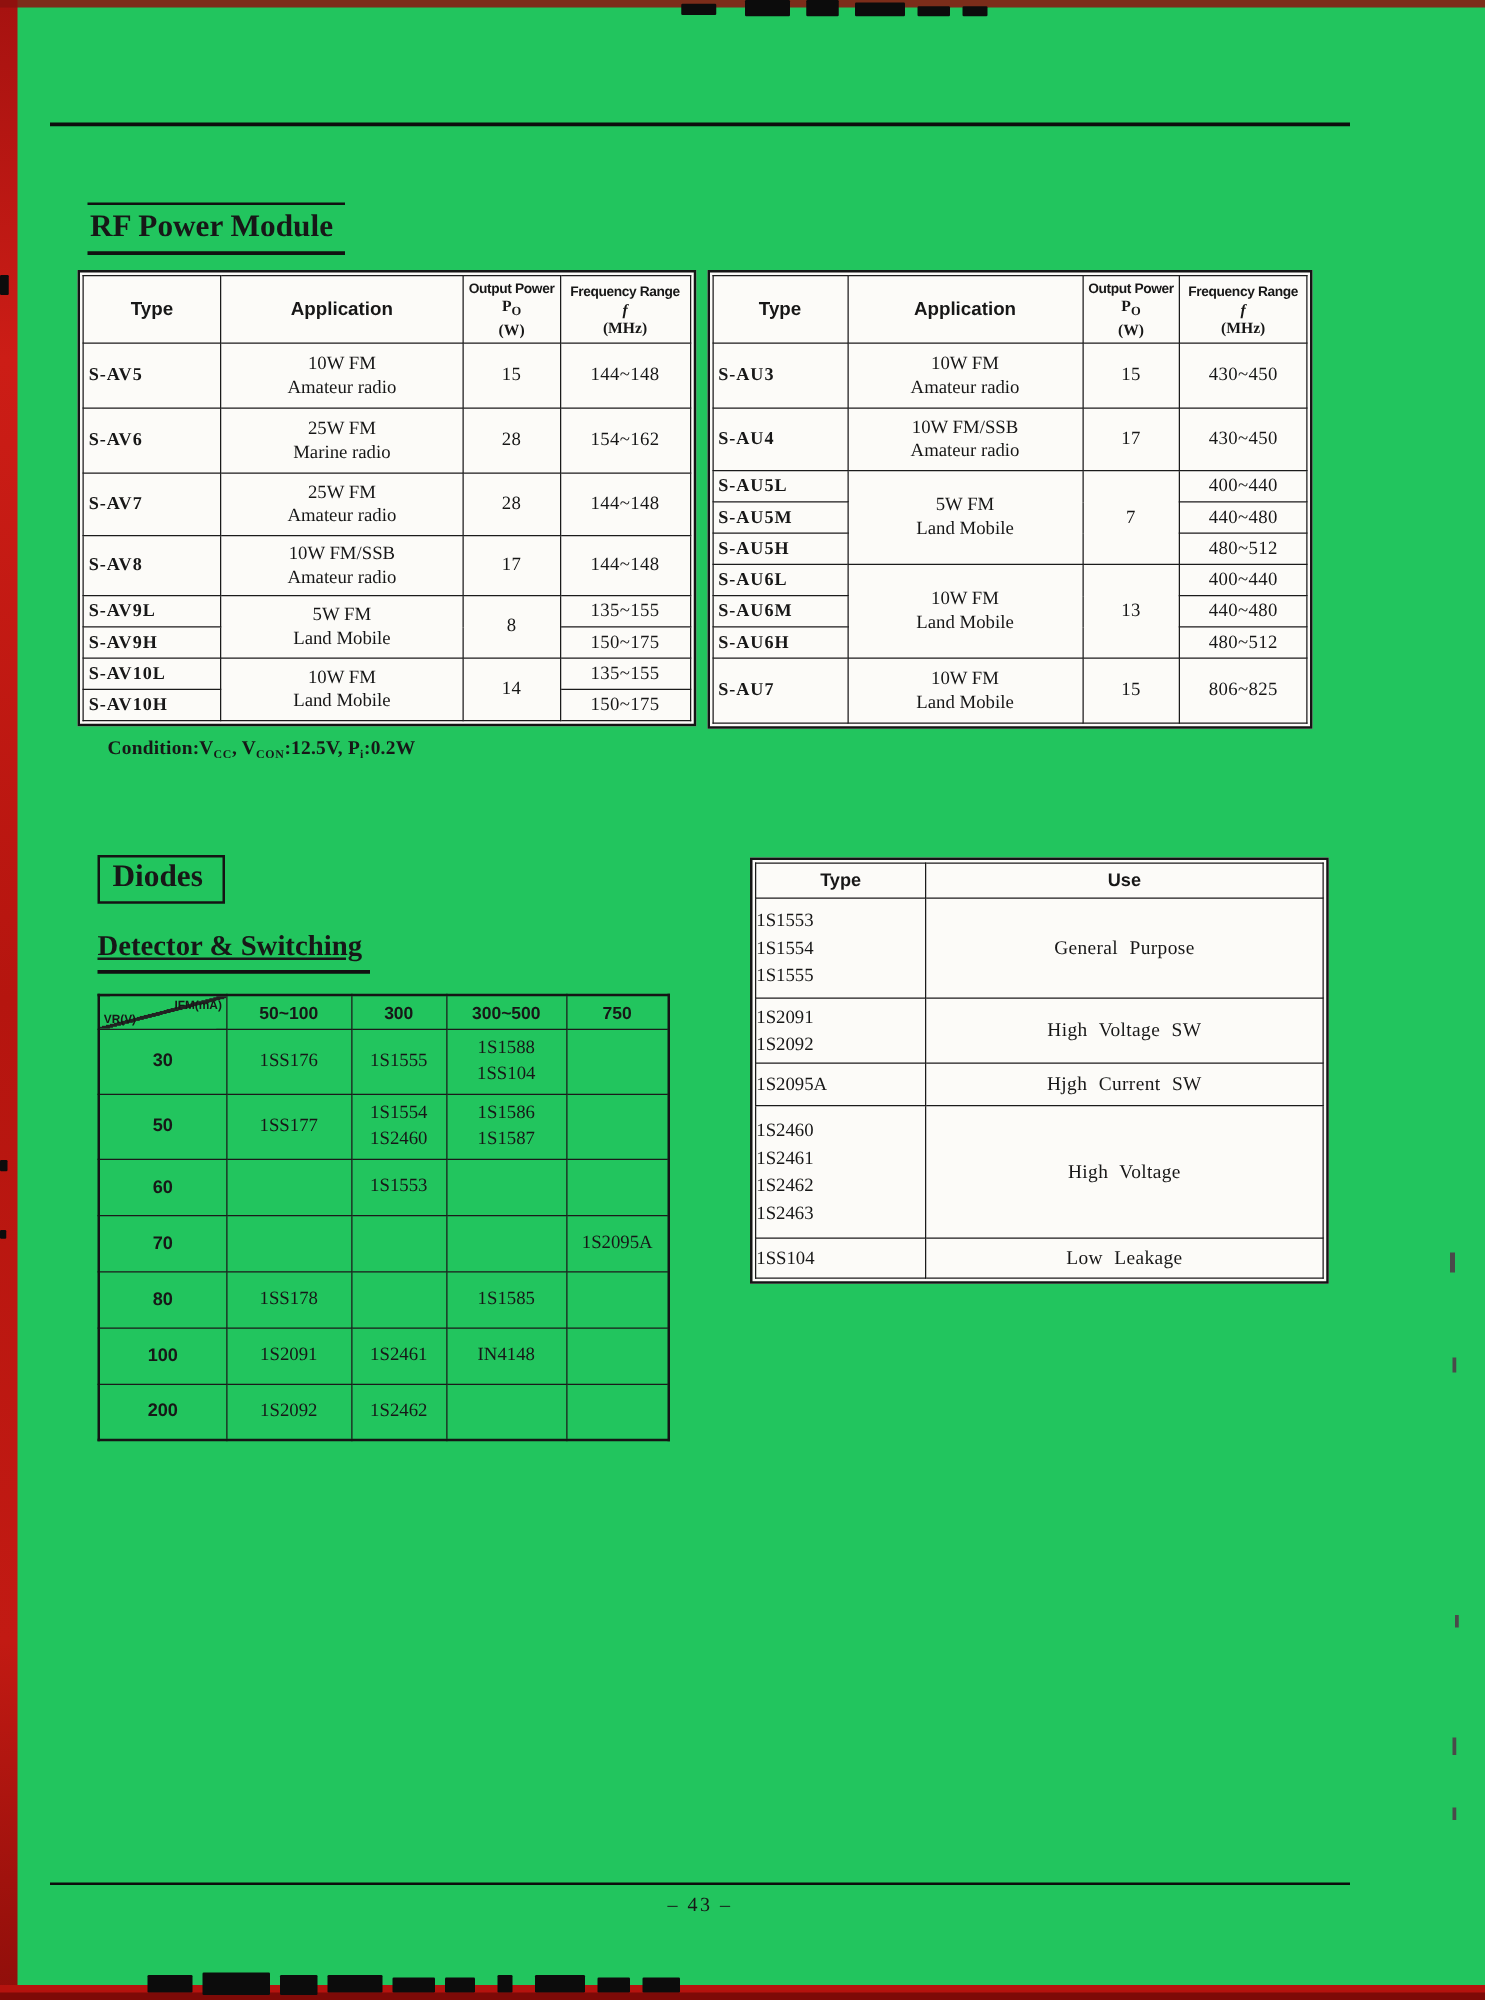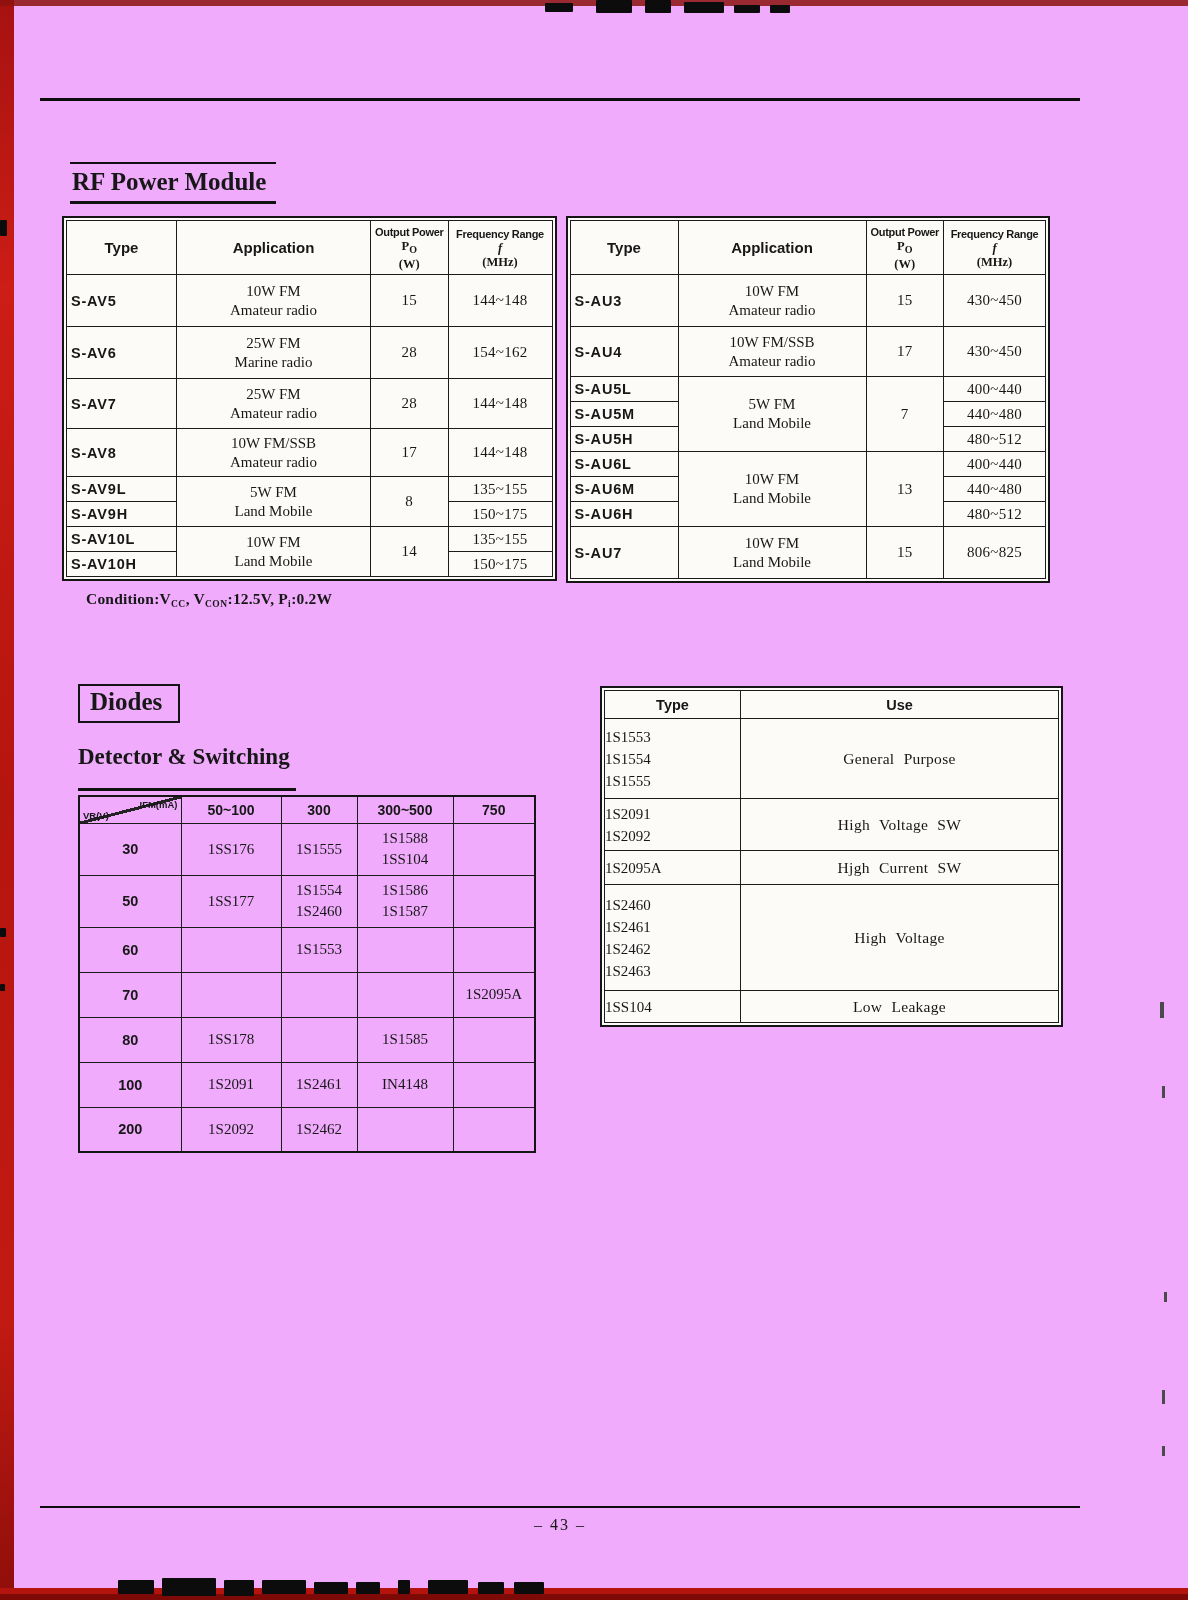--- a/index.html
+++ b/index.html
@@ -1,18 +1,18 @@
 <!DOCTYPE html>
 <html><head>
 <meta charset="utf-8">
 <style>
   html,body{margin:0;padding:0;background:#888;}
   .page{
     position:relative;width:1188px;height:1600px;margin:0 auto;
-    background:#f0abfc;color:#171717;overflow:hidden;
+    background:#22c55e;color:#171717;overflow:hidden;
     font-family:"Liberation Serif", serif;
   }
   
   .edge-left{position:absolute;left:0;top:0;width:14px;height:1600px;
     background:linear-gradient(180deg,#a61210 0%,#cc1d16 18%,#b5150f 50%,#c21a13 82%,#8f0e0a 100%);}
   .edge-top{position:absolute;left:0;top:0;width:1188px;height:6px;background:#8c120e;opacity:.85;}
   .edge-bottom{position:absolute;left:0;top:1588px;width:1188px;height:12px;background:#b5130e;}
   .edge-bottom2{position:absolute;left:0;top:1594px;width:1188px;height:6px;background:#7d0a07;}
   .mark{position:absolute;background:#0c0c0c;border-radius:1px;}
   .gmark{position:absolute;background:#4a4a4a;}
@@ -20,40 +20,40 @@
   .rule{position:absolute;background:#0d0d0d;}
   .rule-top{left:40px;top:98px;width:1040px;height:3px;}
   .rule-bottom{left:40px;top:1506px;width:1040px;height:2px;}
   .rf-title{position:absolute;left:70px;top:162px;margin:0;
     font-size:25px;font-weight:bold;font-family:"Liberation Serif",serif;
     border-top:2px solid #111;border-bottom:3px solid #111;
     padding:4px 10px 5px 2px;}
   .diodes-box{position:absolute;left:78px;top:684px;border:2.5px solid #141414;
     padding:2px 16px 5px 10px;font-size:25px;font-weight:bold;}
   .det-title{position:absolute;left:78px;top:744px;margin:0;font-size:23px;font-weight:bold;
-    border-bottom:3px solid #111;padding:0 6px 18px 0;}
+    border-bottom:3px solid #111;padding:0 6px 6px 0;text-decoration:underline;}
   .condition{position:absolute;left:86px;top:590px;margin:0;font-size:15.5px;letter-spacing:.2px;font-weight:bold;}
   .sub{font-size:9.5px;vertical-align:-3px;letter-spacing:.5px;}
   .posub{font-size:10px;vertical-align:-3px;}
   .it{font-style:italic;}
   .page-number{position:absolute;left:40px;top:1516px;width:1040px;text-align:center;
     font-size:16px;letter-spacing:2px;}
   
   table{border-collapse:collapse;table-layout:fixed;}
   .dbl{border:2px solid #151515;padding:2px;display:inline-block;background:#fcfbf8;}
   
   .rf-wrap{position:absolute;left:62px;top:216px;display:flex;gap:9px;align-items:flex-start;}
   table.rf th,table.rf td{border:1.6px solid #1b1b1b;padding:0 4px;overflow:hidden;}
   table.rf thead tr{height:54px;}
   tr.tall{height:52px;} tr.tall50{height:50px;} tr.tall48{height:48px;} tr.short{height:25px;}
   .th-main{font-family:"Liberation Sans",sans-serif;font-weight:bold;font-size:15px;}
   .h-small{font-family:"Liberation Sans",sans-serif;font-weight:bold;font-size:11px;
     letter-spacing:-0.3px;white-space:nowrap;line-height:14px;}
   .h-sub{font-size:12.5px;line-height:14px;}
-  .type-cell{font-family:Liberation Sans, sans-serif;font-weight:bold;font-size:14.5px;
+  .type-cell{font-family:Liberation Serif, serif;font-weight:bold;font-size:14.5px;
     letter-spacing:.8px;text-align:left;padding-left:13px;margin-left:39px;}
   .app-cell{font-size:15px;text-align:center;padding-left:9px;line-height:19px;}
   .num-cell{text-align:center;font-size:15px;letter-spacing:.3px;white-space:nowrap;}
   
   .matrix-pos{position:absolute;left:78px;top:795px;}
   table.matrix{border:2.5px solid #151515;}
   table.matrix th,table.matrix td{border:1.6px solid #1b1b1b;padding:0 2px;}
   table.matrix thead tr{height:27px;}
   tr.m-tall{height:52px;} tr.m-mid{height:45px;}
   .mx-head{font-family:"Liberation Sans",sans-serif;font-weight:bold;font-size:14px;}

